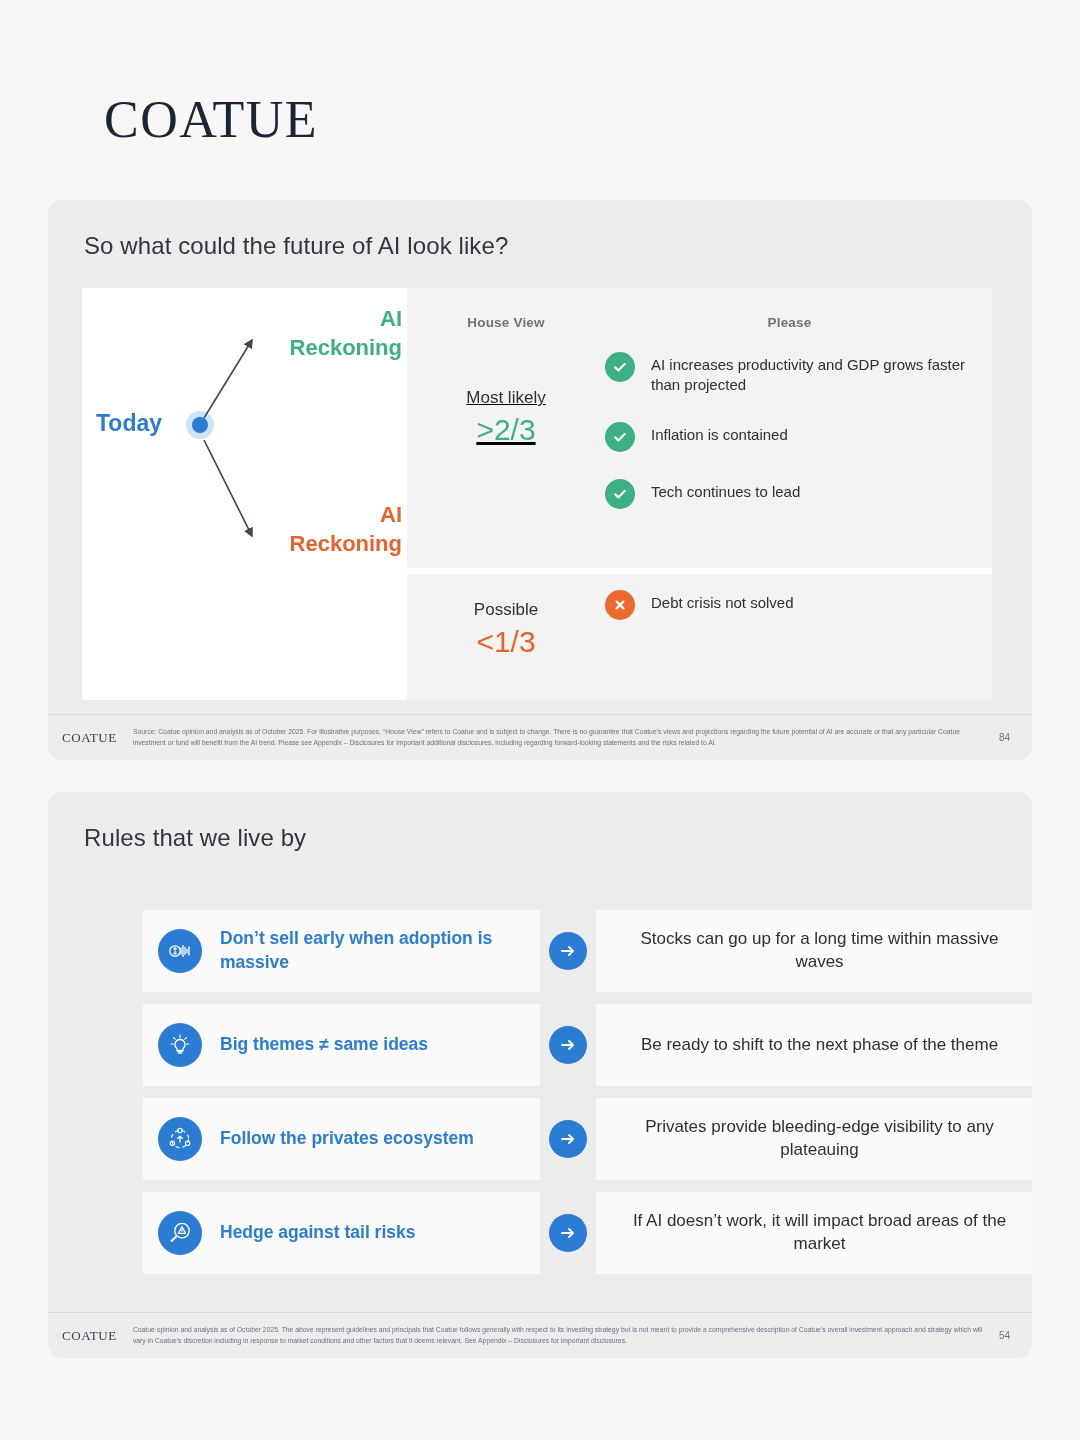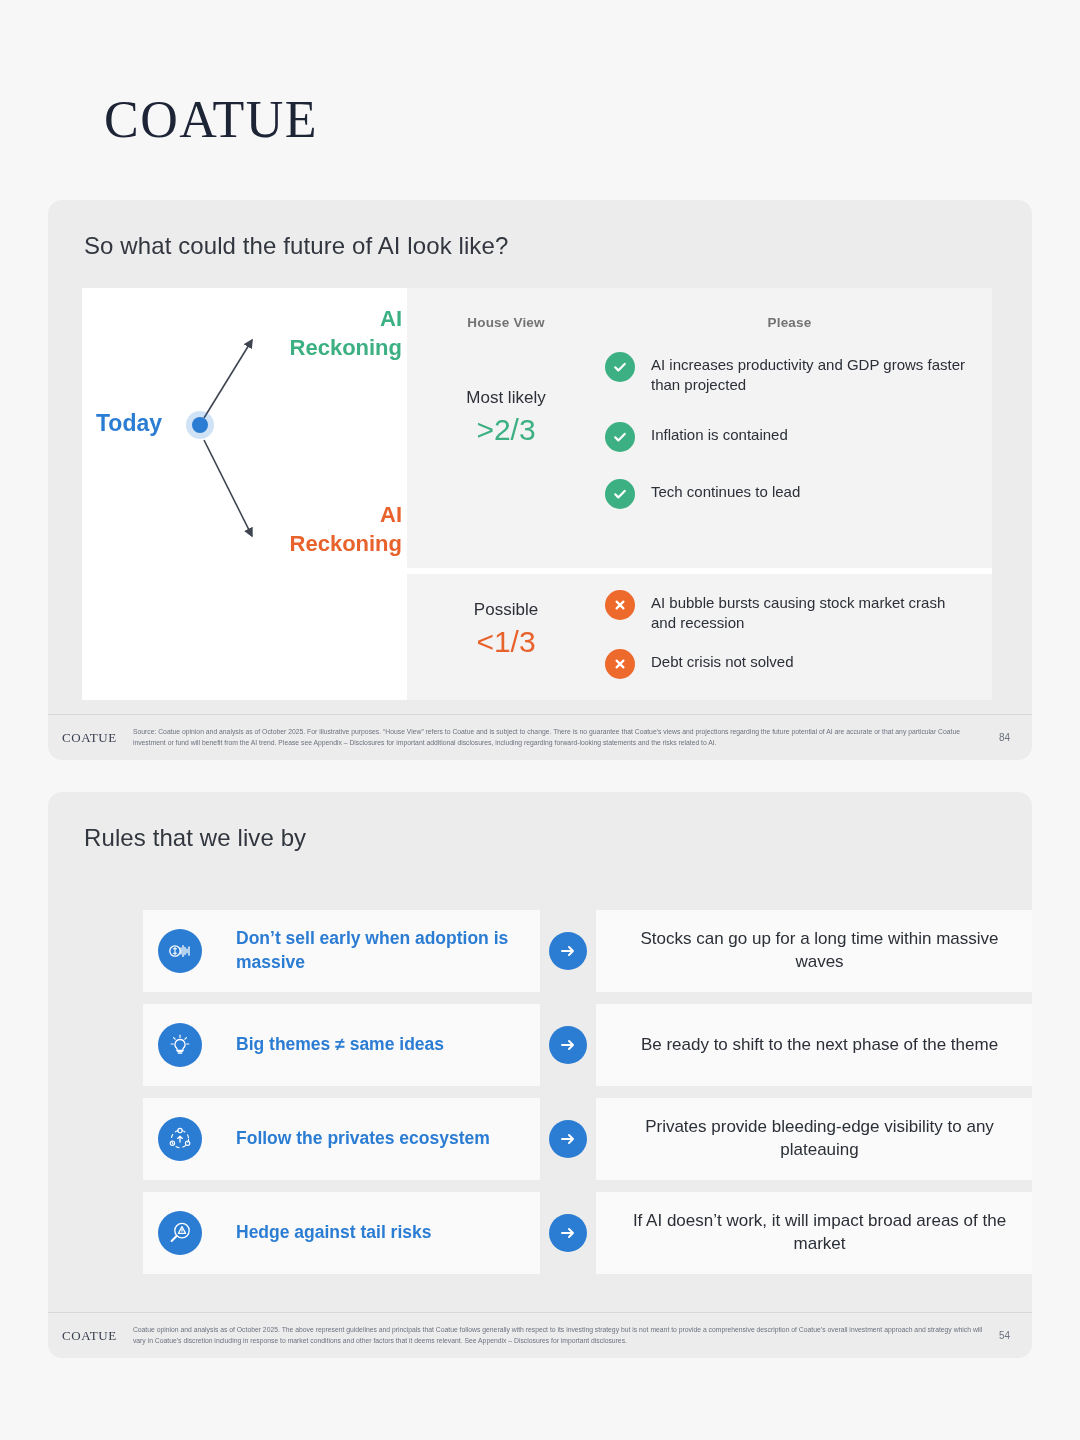--- a/index.html
+++ b/index.html
@@ -98,21 +98,21 @@
   }
   .col-head {
     font-size: 13.5px; font-weight: bold; color: #737373;
     margin-top: 27px; letter-spacing: .2px;
   }
   .hv-stack { margin-top: auto; margin-bottom: auto; text-align: center; }
   .hv-label { font-size: 17px; color: #2d3038; }
   .hv-value { font-size: 30px; font-weight: 500; margin-top: 5px; }
   .hv-value.green { color: #3cb083; }
   .hv-value.orange { color: #e8622c; }
-  .upper .hv-stack { margin-top: 58px; margin-bottom: 8px; }
+  .upper .hv-stack { margin-top: 58px; margin-bottom: 8px; text-decoration: underline; }
   .lower .hv-stack { margin-top: 26px; }
 
   .fut-col { flex: 1; position: relative; padding-right: 18px; }
   .fut-list { margin-top: 22px; }
   .upper .fut-list { }
   .lower .fut-list { margin-top: 16px; }
   .fut-item {
     display: flex; align-items: flex-start;
     margin-bottom: 24px;
   }
@@ -158,21 +158,20 @@
   }
   .rule-row {
     display: flex; align-items: center;
     margin-bottom: 12px;
   }
   .rule-left {
     flex: 0 0 397px; height: 82px;
     background: #fafafa;
     display: flex; align-items: center;
     padding-left: 15px;
-    gap: 16px;
   }
   .rule-icon {
     flex: 0 0 44px; width: 44px; height: 44px; border-radius: 50%;
     background: #2b7cd3;
     display: flex; align-items: center; justify-content: center;
     margin-right: 18px;
   }
   .rule-label {
     font-size: 17.5px; font-weight: bold; color: #2b7cd3;
     line-height: 1.35;
@@ -281,28 +280,20 @@
             </div>
           </div>
           <div class="fut-col">
             <div class="fut-list">
               <div class="fut-item">
                 <span class="badge bad">
                   <svg width="16" height="16" viewBox="0 0 16 16">
                       <path d="M4.6 4.6 L11.4 11.4 M11.4 4.6 L4.6 11.4" fill="none" stroke="#fff" stroke-width="2.2" stroke-linecap="round"></path>
                     </svg>
                 </span>
-                <span class="fut-text">AI bubble bursts causing stock market crash and recession</span>
-              </div>
-              <div class="fut-item">
-                <span class="badge bad">
-                  <svg width="16" height="16" viewBox="0 0 16 16">
-                      <path d="M4.6 4.6 L11.4 11.4 M11.4 4.6 L4.6 11.4" fill="none" stroke="#fff" stroke-width="2.2" stroke-linecap="round"></path>
-                    </svg>
-                </span>
                 <span class="fut-text">Debt crisis not solved</span>
               </div>
             </div>
           </div>
         </div>
 
       </div>
     </div>
 
     <div class="slide-footer">

